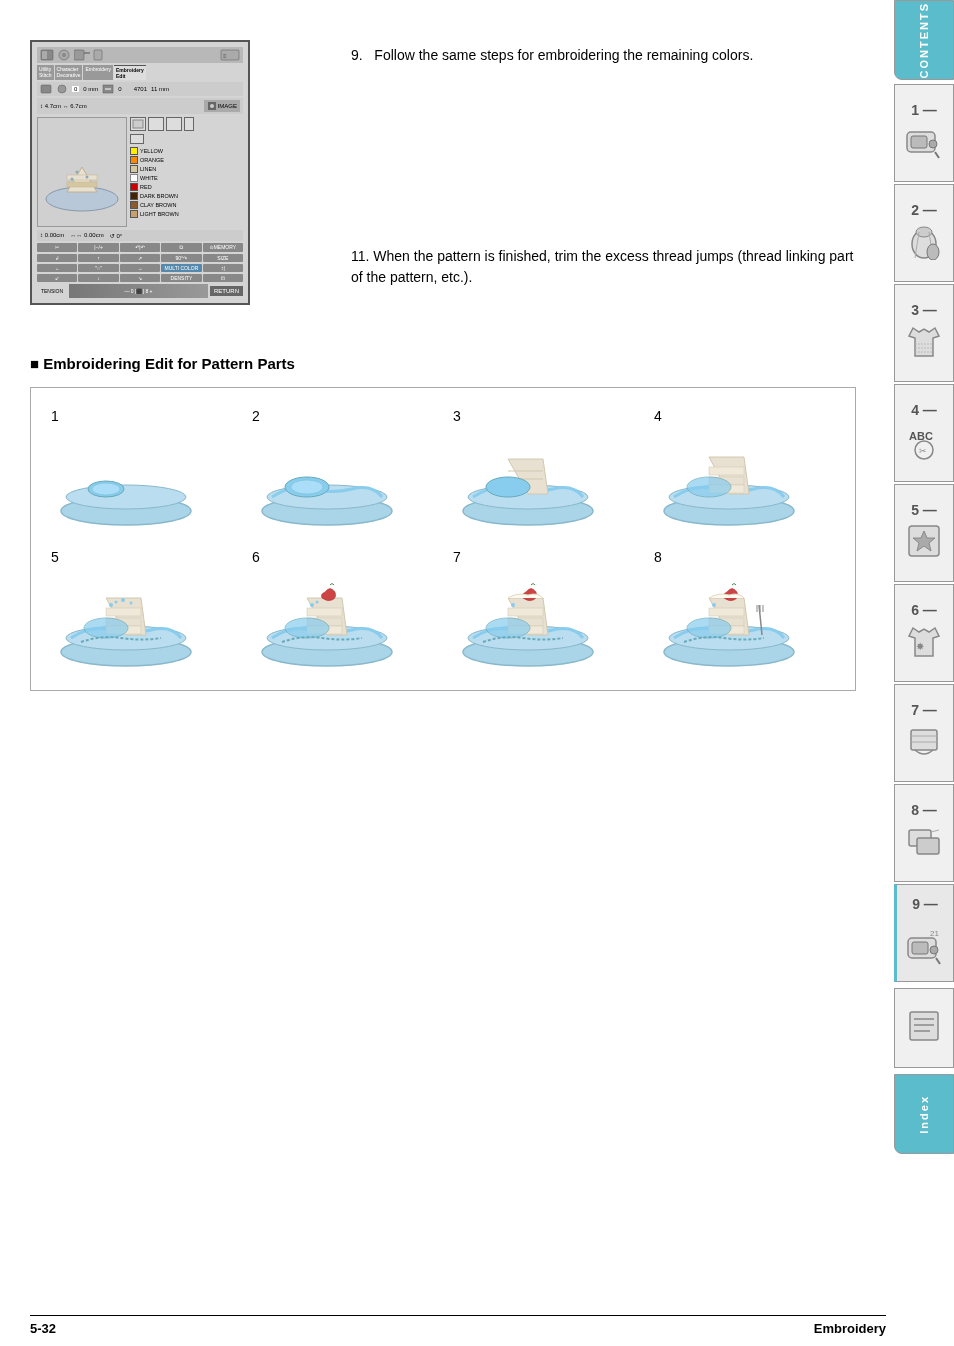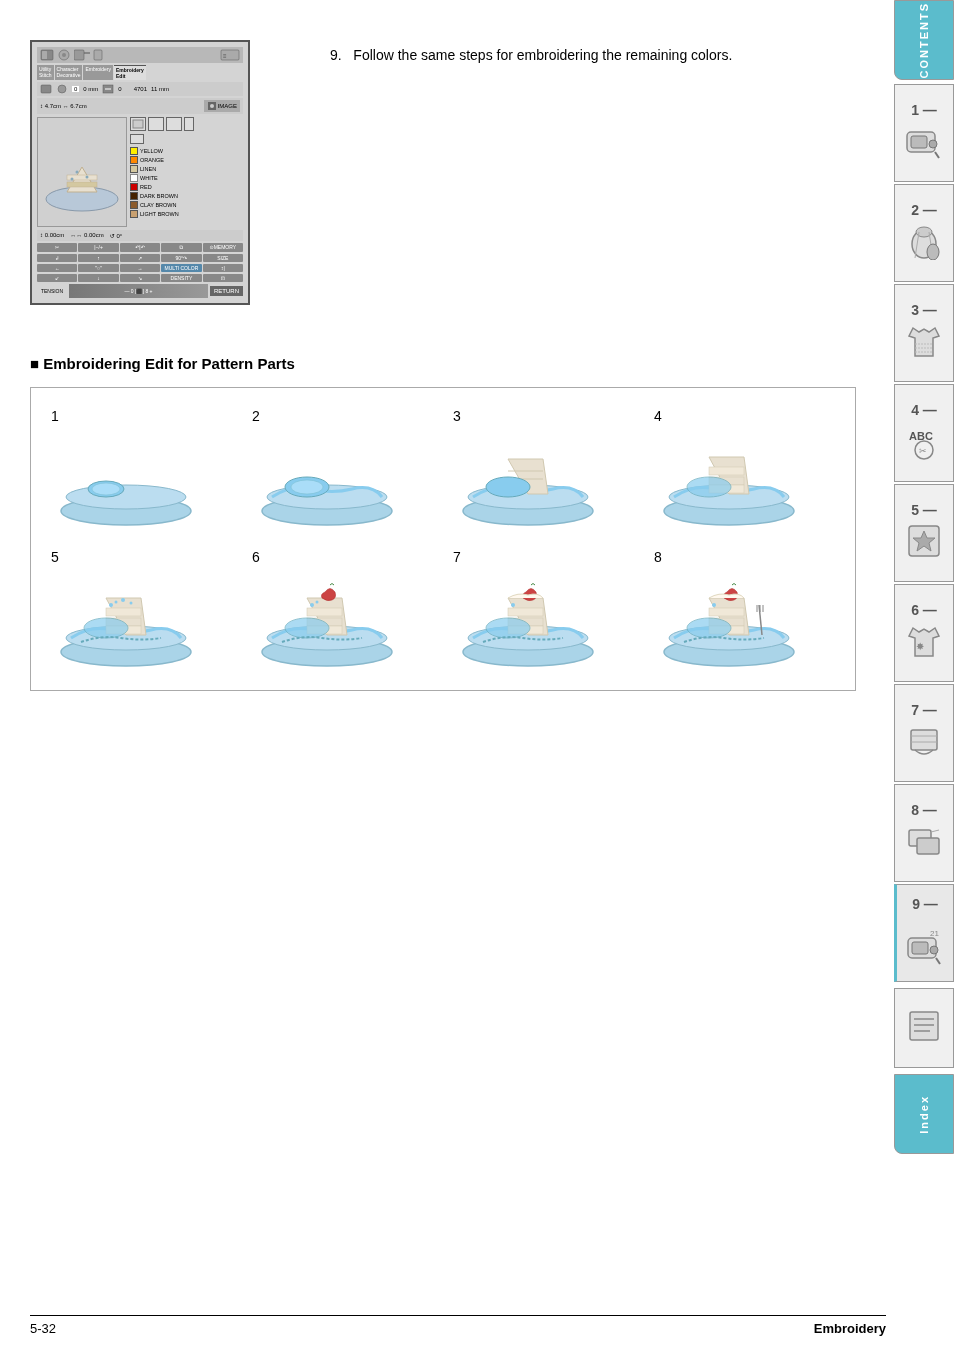--- a/index.html
+++ b/index.html
@@ -115,20 +115,21 @@
       font-size: 5px;
       padding: 1px 2px;
       border-radius: 1px;
       text-align: center;
     }
 
     .instruction-item {
       margin-bottom: 20px;
       font-size: 14px;
       line-height: 1.5;
+      margin-left: 21px;
     }
 
     
     .pattern-grid-container {
       border: 1px solid #aaa;
       padding: 20px;
       margin-top: 10px;
     }
 
     .pattern-grid {
@@ -159,21 +160,21 @@
       right: 68px;
       display: flex;
       justify-content: space-between;
       align-items: center;
       border-top: 1px solid #000;
       padding-top: 5px;
       font-size: 13px;
     }
 
     .footer-page {
-      font-weight: normal;
+      font-weight: bold;
     }
 
     .footer-title {
       font-weight: bold;
     }
 
     .tension-bar {
       flex: 1;
       background: #888;
       height: 14px;
@@ -517,20 +518,24 @@
         </div>
       </div>
     </div>
 
     <div style="flex:1; padding-top:5px;">
       <div class="instruction-item">
         <span>9.</span>
         &nbsp;
         <span>Follow the same steps for embroidering the remaining colors.</span>
       </div>
+      <div class="instruction-item" style="margin-top:180px;">
+        <span>11.</span>
+        <span>When the pattern is finished, trim the excess thread jumps (thread linking part of the pattern, etc.).</span>
+      </div>
     </div>
   </div>
 
   <div style="clear:both; margin-top:30px;">
     <h3 style="font-size:15px; font-weight:bold; margin-bottom:15px;">
       ■ <span>Embroidering Edit for Pattern Parts</span>
     </h3>
   </div>
 
   <div class="pattern-grid-container">

